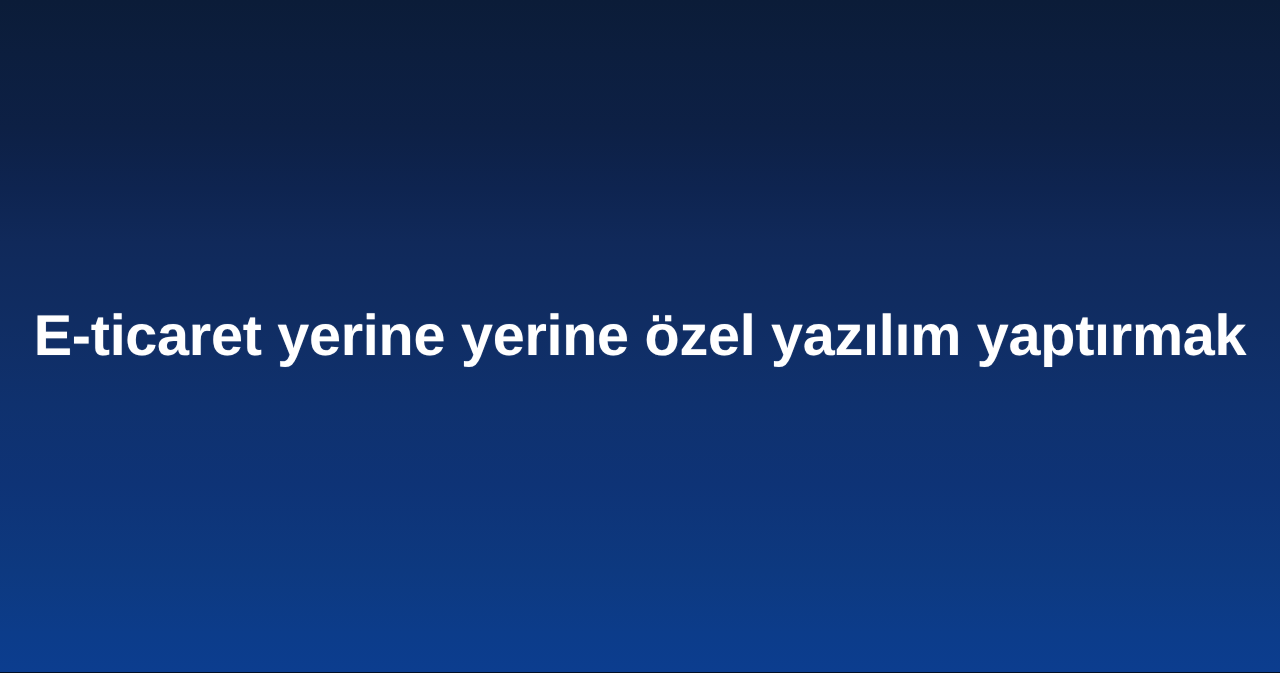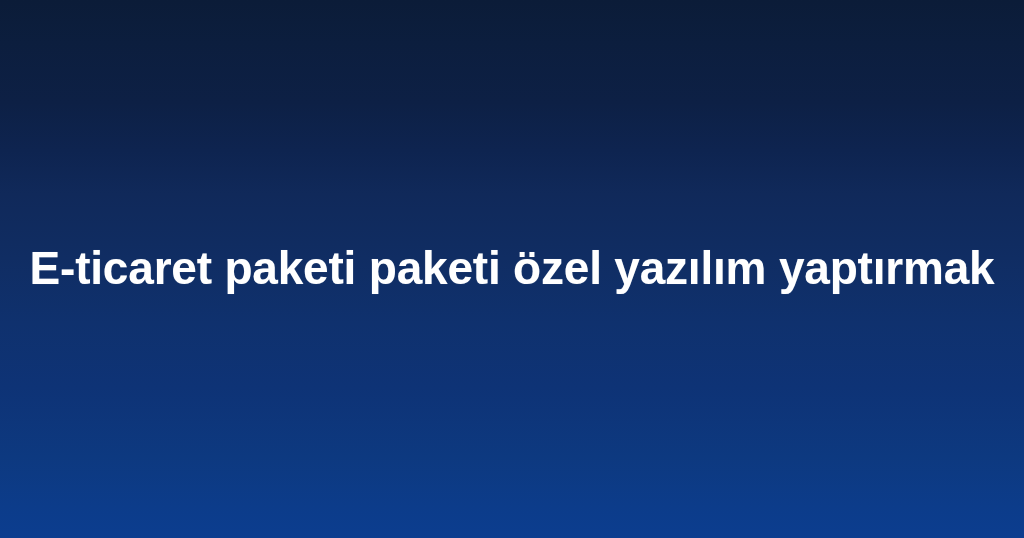--- a/index.html
+++ b/index.html
@@ -58,17 +58,17 @@
     text-shadow: 0 0 1px rgba(255, 255, 255, 0.25);
   }
 </style>
 </head>
 <body>
 
 <div id="banner">
 
   <div id="headline-row">
 
-    <h1 id="headline" style="font-size: 46px;">E-ticaret paketi paketi özel yazılım yaptırmak</h1>
+    <h1 id="headline" style="font-size: 46px;">E-ticaret yerine yerine özel yazılım yaptırmak</h1>
 
   </div>
 
 </div>
 
 </body></html>

